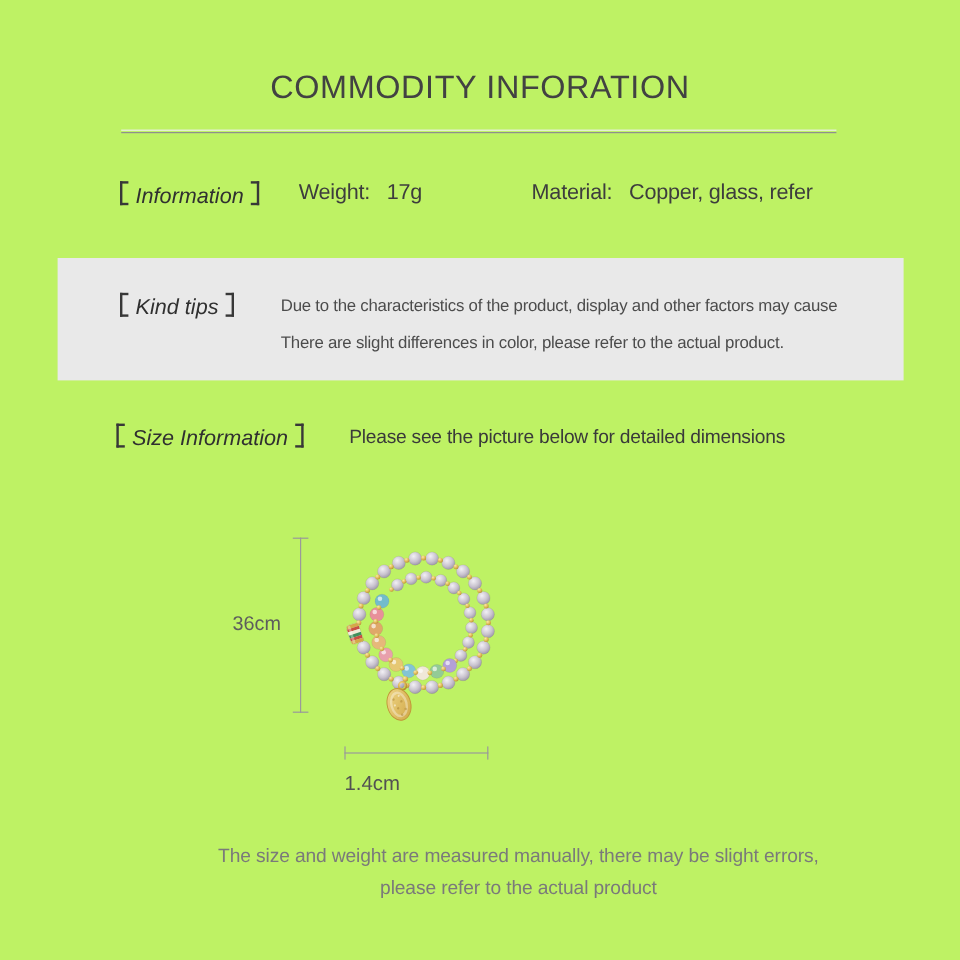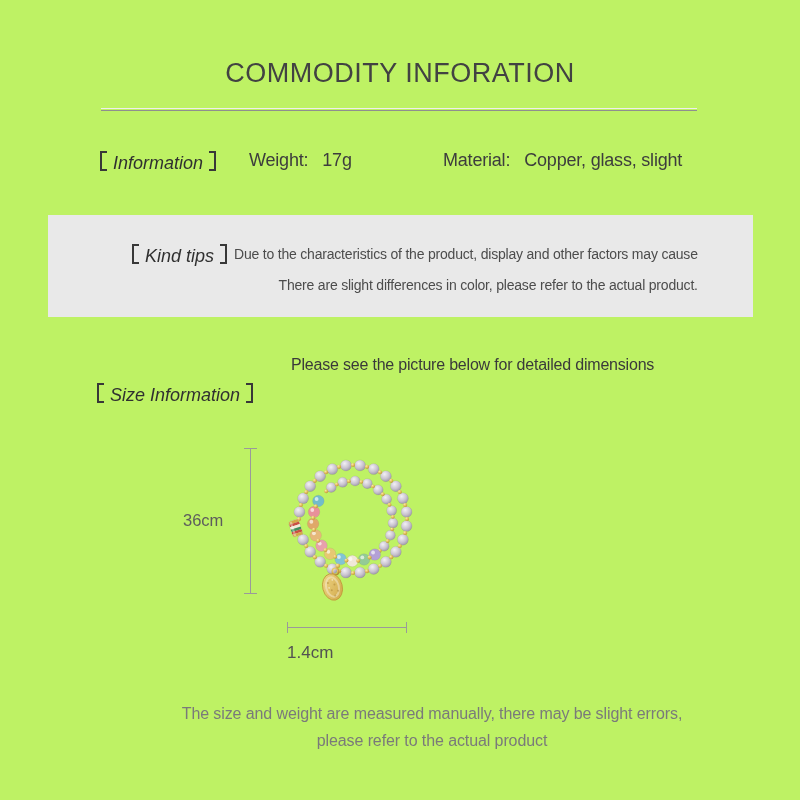--- a/index.html
+++ b/index.html
@@ -28,36 +28,36 @@
 
   
   .info-label{left:100px;top:149px;}
   .kv{font-size:18px;color:#3d3d3d;white-space:nowrap;letter-spacing:-.2px;text-align:center;}
   .kv .v{margin-left:14px;}
   .weight{left:249px;top:150px;}
   .material{left:443px;top:150px;}
 
   
   .tips-band{left:48px;top:215px;width:705px;height:102px;background:#e9e9e9;}
-  .tips-label{left:52px;top:27px;margin-left:32px;}
+  .tips-label{left:52px;top:27px;}
   .tips-text{
     left:186px;top:24px;font-size:14px;line-height:31px;color:#4c4c4c;
-    letter-spacing:-.2px;white-space:nowrap;text-align:right;
-  }
-
-  
-  .size-label{left:97px;top:351px;margin-top:30px;}
+    letter-spacing:-.2px;white-space:nowrap;
+  }
+
+  
+  .size-label{left:97px;top:351px;}
   .size-desc{left:291px;top:356px;font-size:16px;color:#3a3a3a;letter-spacing:-.2px;white-space:nowrap;}
 
   
   .vdim{left:250px;top:448px;width:1px;height:146px;background:#9a9a9a;}
   .vdim::before,.vdim::after{content:"";position:absolute;left:-6px;width:13px;height:1px;background:#9a9a9a;}
   .vdim::before{top:0;}
   .vdim::after{bottom:0;}
-  .vlabel{left:183px;top:511px;width:62px;font-size:16.5px;color:#5d5d5d;}
+  .vlabel{left:183px;top:511px;width:62px;text-align:center;font-size:16.5px;color:#5d5d5d;}
   .hdim{left:287px;top:627px;width:120px;height:1px;background:#9a9a9a;}
   .hdim::before,.hdim::after{content:"";position:absolute;top:-5px;width:1px;height:11px;background:#9a9a9a;}
   .hdim::before{left:0;}
   .hdim::after{right:0;}
   .hlabel{left:287px;top:643px;width:120px;text-align:left;font-size:17px;color:#525252;}
   .bracelet{left:271px;top:441px;width:164px;height:162px;}
 
   
   .footer{
     top:701px;left:0;width:100%;text-align:center;
@@ -72,21 +72,21 @@
   <div class="abs title">COMMODITY INFORATION</div>
   <div class="abs title-rule"></div>
 
   <div class="abs info-label sec-label">
     <span class="lb"></span><span>Information</span><span class="rb"></span>
   </div>
   <div class="abs kv weight">
     <span>Weight:</span><span class="v">17g</span>
   </div>
   <div class="abs kv material">
-    <span>Material:</span><span class="v">Copper, glass, slight</span>
+    <span>Material:</span><span class="v">Copper, glass, refer</span>
   </div>
 
   <div class="abs tips-band">
     <div class="abs tips-label sec-label">
       <span class="lb"></span><span>Kind tips</span><span class="rb"></span>
     </div>
     <div class="abs tips-text">
       <div>Due to the characteristics of the product, display and other factors may cause</div>
       <div>There are slight differences in color, please refer to the actual product.</div>
     </div>

